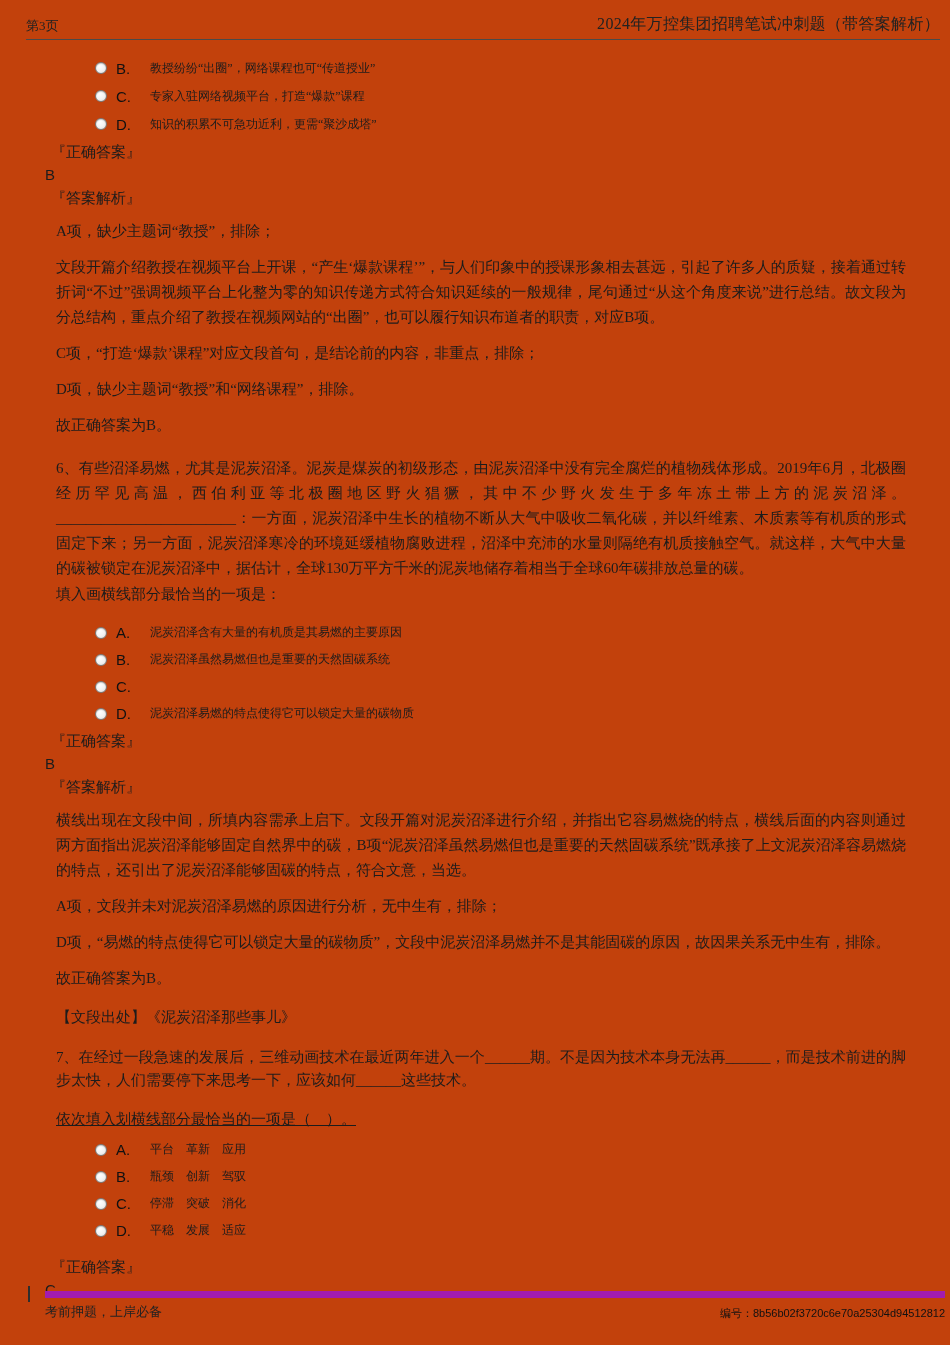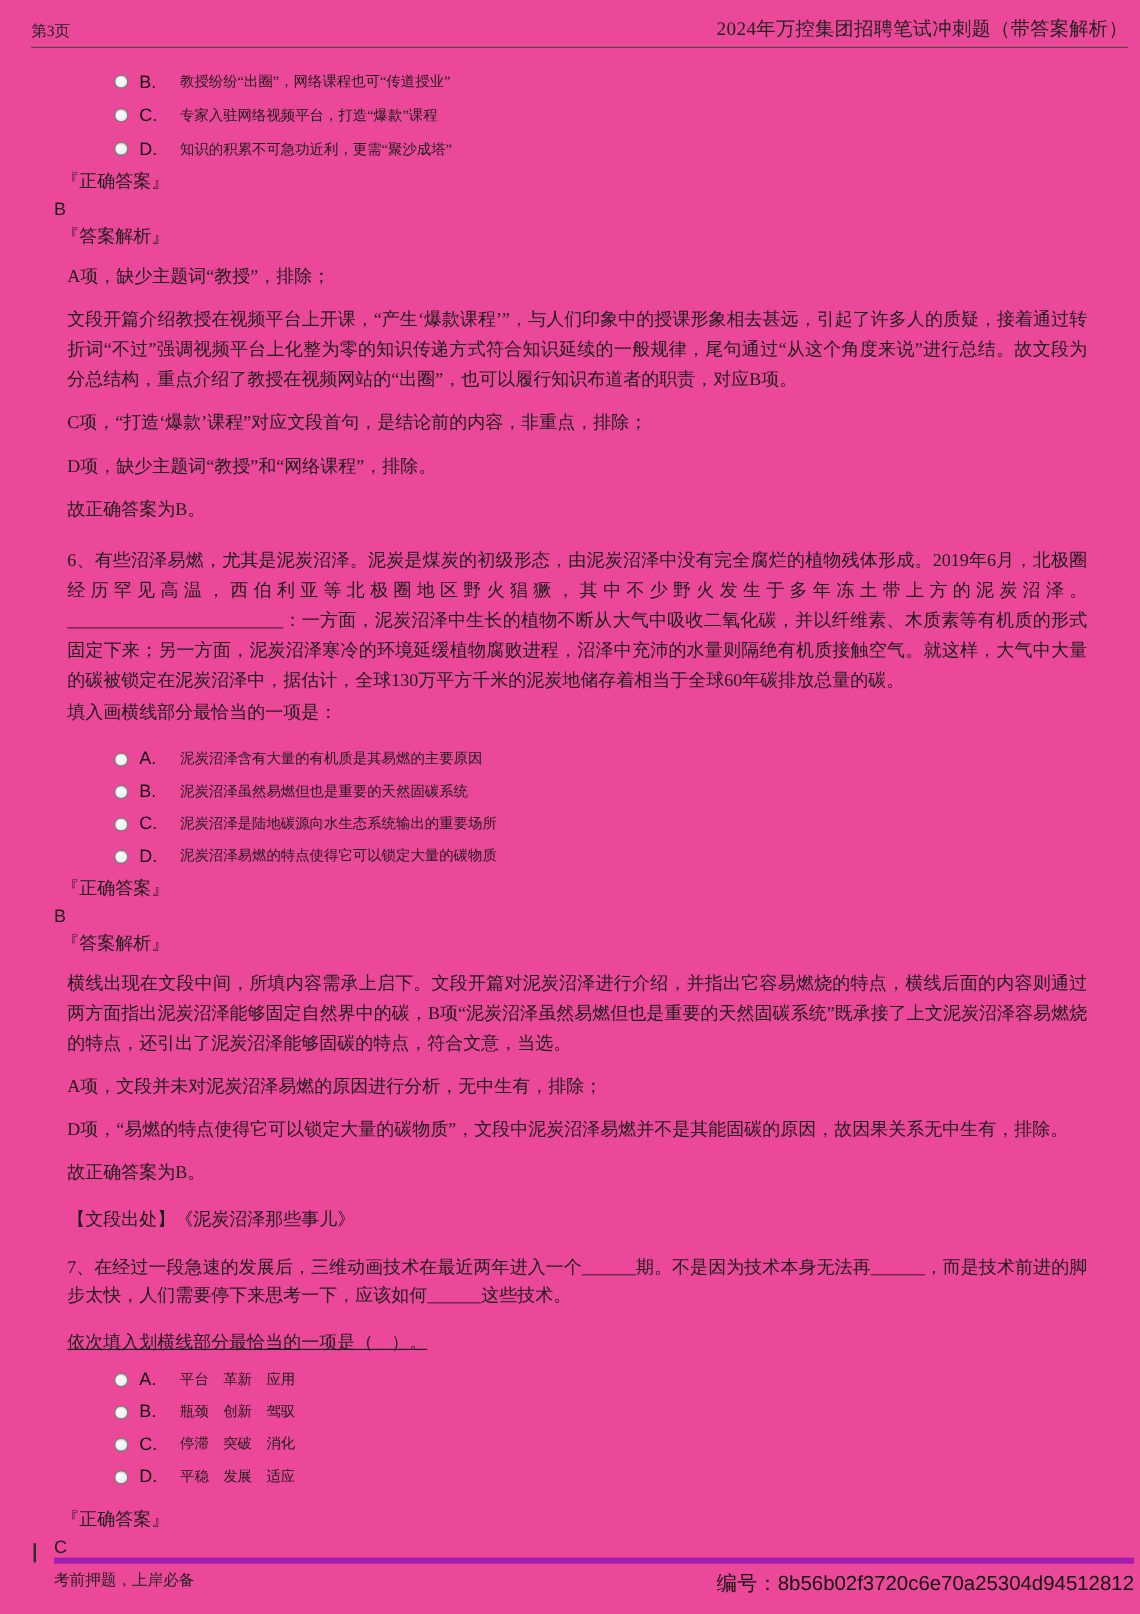--- a/index.html
+++ b/index.html
@@ -1,20 +1,20 @@
 <!DOCTYPE html>
 <html lang="zh"><head>
 <meta charset="utf-8">
 <title>Document</title>
 <style>
   html,body{margin:0;padding:0;background:#fff;}
   #page{
     position:relative;
     width:950px;height:1345px;
-    background:#ec4899;
+    background:#c2410c;
     overflow:hidden;
     font-family:"Liberation Serif","DejaVu Serif",serif;
     color:#1c1c1c;
     font-size:15px;
   }
   
   .header{
     display:flex;justify-content:space-between;align-items:flex-end;
     margin:0 10px 0 26px;
     padding:14px 0 4px 0;
@@ -47,29 +47,29 @@
     margin-right:9px;
   }
   .opt-letter{
     flex:0 0 34px;
     font-family:"Liberation Sans","DejaVu Sans",sans-serif;
     font-size:15px;color:#111;
   }
   .opt-text{font-size:12px;white-space:nowrap;}
   
   .footer{
-    position:absolute;left:45px;right:5px;bottom:14px;
-    border-top:5px solid #a21caf;
+    position:absolute;left:45px;right:5px;bottom:24px;
+    border-top:7px solid #a21caf;
     padding-top:5px;
-    display:flex;justify-content:space-between;align-items:flex-start;
+    display:flex;justify-content:space-between;align-items:flex-end;
     font-size:13px;color:#222;
   }
   .footer .serial{
     font-family:"Liberation Sans","DejaVu Sans",sans-serif;
-    font-size:17px;color:#111;
+    font-size:11px;color:#111;
   }
   .cursor-mark{
     position:absolute;left:28px;top:1286px;width:2px;height:16px;background:#2e2e2e;
   }
 </style>
 </head>
 <body>
 
 <div id="page">
 
@@ -120,21 +120,20 @@
         <span class="opt-text">泥炭沼泽含有大量的有机质是其易燃的主要原因</span>
       </div>
       <div class="opt-row">
         <span class="radio"></span>
         <span class="opt-letter">B.</span>
         <span class="opt-text">泥炭沼泽虽然易燃但也是重要的天然固碳系统</span>
       </div>
       <div class="opt-row">
         <span class="radio"></span>
         <span class="opt-letter">C.</span>
-        <span class="opt-text">泥炭沼泽是陆地碳源向水生态系统输出的重要场所</span>
       </div>
       <div class="opt-row">
         <span class="radio"></span>
         <span class="opt-letter">D.</span>
         <span class="opt-text">泥炭沼泽易燃的特点使得它可以锁定大量的碳物质</span>
       </div>
     </div>
 
     <div class="ans-label">『正确答案』</div>
     <div class="ans-value">B</div>

